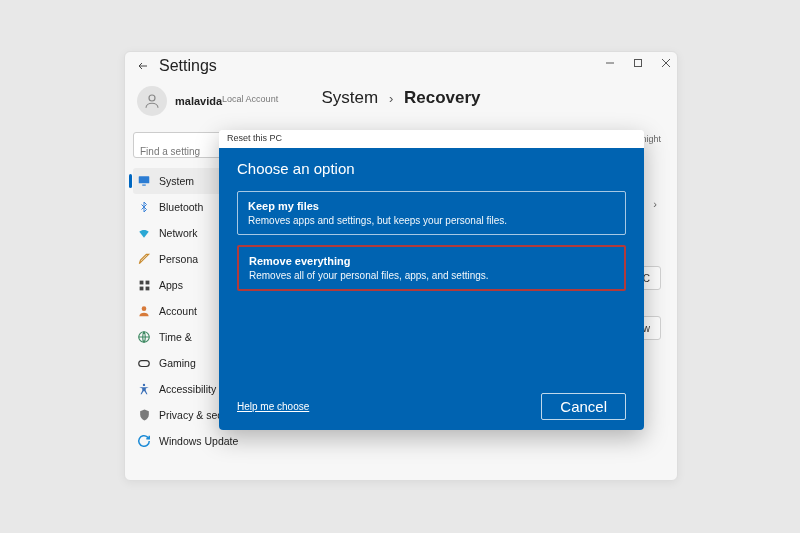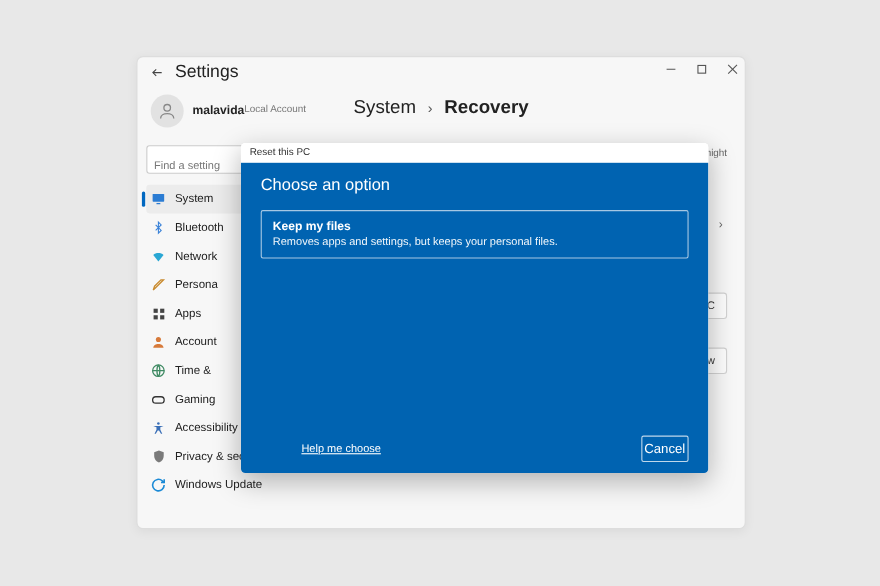--- a/index.html
+++ b/index.html
@@ -162,29 +162,28 @@
   }
   .opt.highlight {
     border:2px solid #b33a3a;
   }
   .opt-title { font-size:11px; font-weight:600; }
   .opt-desc { font-size:10px; font-weight:300; margin-top:3px; opacity:0.95; }
   .modal-footer {
     margin-top:auto;
     display:flex; justify-content:space-between; align-items:center;
     padding-top:4px;
-    margin-left:37px;
   }
   .help-link { font-size:10px; text-decoration:underline; cursor:pointer; font-weight:300; }
   .cancel-btn {
     border:1px solid rgba(255,255,255,0.75);
     background:transparent;
     color:#fff;
-    font-size:12px;
-    padding:4px 2px;
+    font-size:15px;
+    padding:4px 18px;
     border-radius:2px;
     cursor:pointer;
   }
   svg { display:block; }
 </style>
 </head>
 <body>
 
 <div class="window">
 
@@ -360,20 +359,24 @@
   <div class="modal-shadow">
     <div class="modal-title">Reset this PC</div>
     <div class="modal-body">
       <div class="modal-h">Choose an option</div>
 
       <div class="opt">
         <div class="opt-title">Keep my files</div>
         <div class="opt-desc">Removes apps and settings, but keeps your personal files.</div>
       </div>
 
+      <div class="opt highlight">
+        <div class="opt-title">Remove everything</div>
+        <div class="opt-desc">Removes all of your personal files, apps, and settings.</div>
+      </div>
 
       <div class="modal-footer">
         <span class="help-link">Help me choose</span>
         <button class="cancel-btn">Cancel</button>
       </div>
     </div>
   </div>
 
 </div>
 

